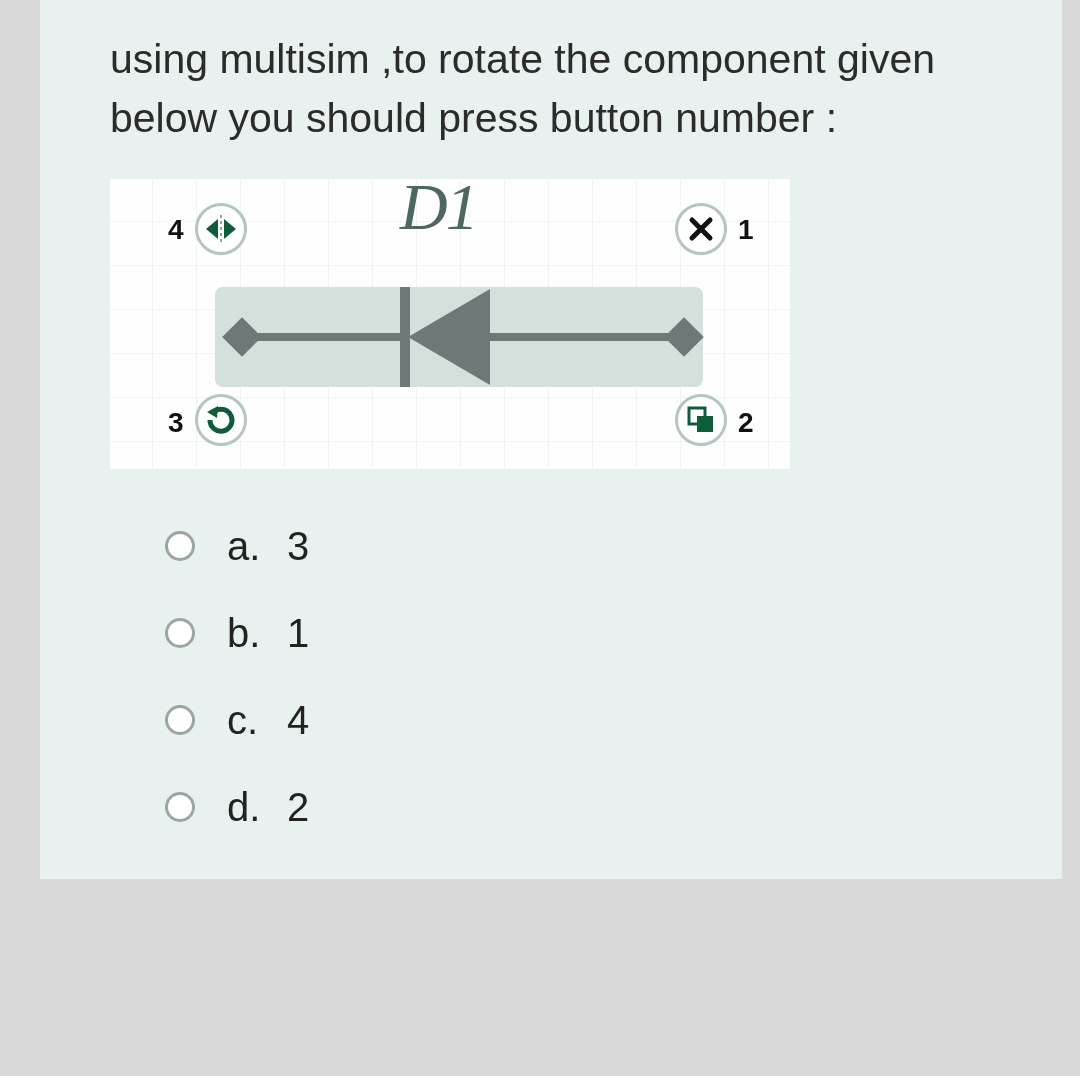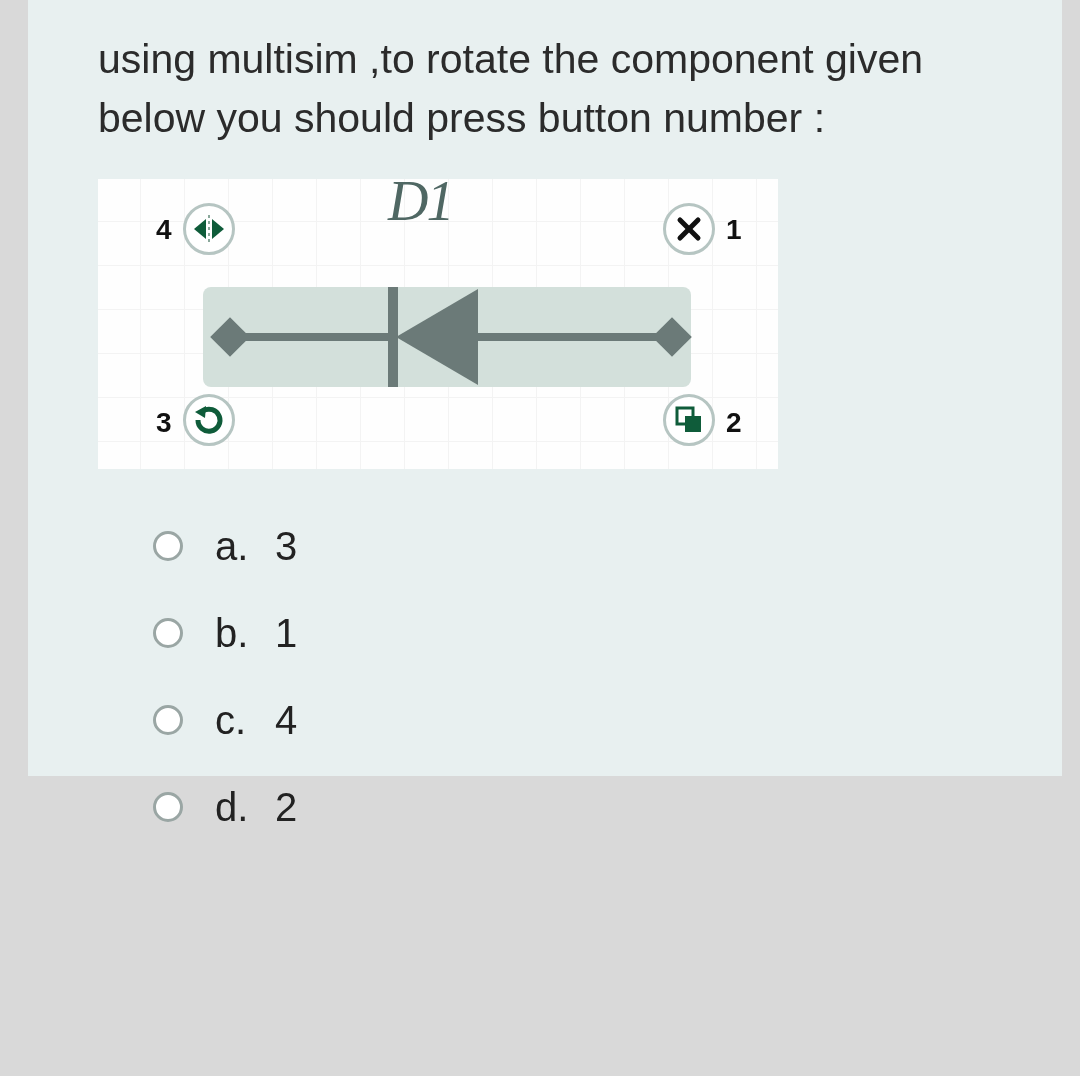--- a/index.html
+++ b/index.html
@@ -6,22 +6,22 @@
   html, body {
     margin: 0;
     padding: 0;
     width: 1080px;
     height: 1076px;
     background: #d9d9d9;
     font-family: Arial, Helvetica, sans-serif;
   }
   .page {
     width: 1080px;
-    height: 776px;
-    padding: 0 18px 0 28px;
+    height: 879px;
+    padding: 0 18px 0 40px;
   }
   .card {
     background: #e8f0f0;
     width: 100%;
     height: 100%;
     padding: 30px 55px 30px 70px;
   }
   .question-text {
     font-size: 41px;
     color: #2b2b2b;
@@ -84,21 +84,21 @@
     position: absolute;
     left: 280px;
     top: 108px;
     width: 120px;
     height: 100px;
   }
   .d1-label {
     position: absolute;
     left: 290px;
     top: -10px;
-    font-size: 56px;
+    font-size: 66px;
     font-style: italic;
     color: #4f6763;
     font-family: "Times New Roman", serif;
     letter-spacing: -2px;
   }
   .choices {
     margin-top: 55px;
     margin-left: 55px;
   }
   .choice-row {

